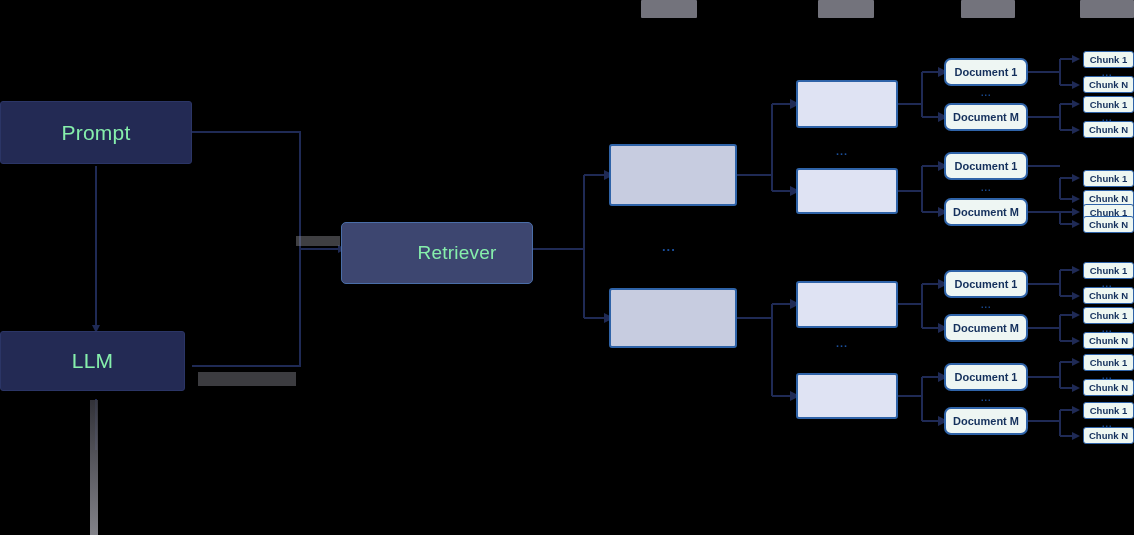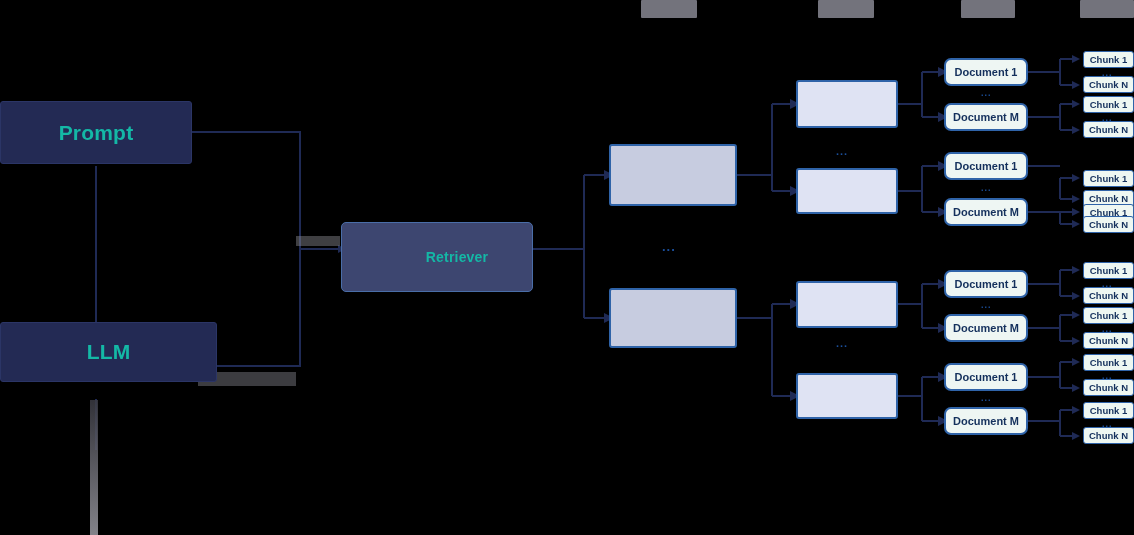--- a/index.html
+++ b/index.html
@@ -10,24 +10,24 @@
     font-family: "Liberation Sans", sans-serif;
   }
   #stage { position: relative; width: 1134px; height: 535px; }
 
   
   .node { position: absolute; display: flex; align-items: center; justify-content: center; text-align: right; }
 
   
   .navy-box {
     background: #232a54;
-    color: #14b8a6;
+    color: #86efac;
     border: 1px solid #2b3566;
     border-radius: 3px;
-    font-weight: bold;
+    font-weight: normal;
     letter-spacing: .2px;
   }
   .navy-box.accent {
     background: #3d4670;
     border: 1px solid #4a6ea8;
     border-radius: 5px;
   }
 
   
   .tier1-box {
@@ -226,25 +226,25 @@
 
   <div class="ghost label" style="left:641px; top:0px; width:56px; height:18px;"></div>
   <div class="ghost label" style="left:818px; top:0px; width:56px; height:18px;"></div>
   <div class="ghost label" style="left:961px; top:0px; width:54px; height:18px;"></div>
   <div class="ghost label" style="left:1080px; top:0px; width:54px; height:18px;"></div>
 
   <div class="node navy-box" style="left:0px; top:101px; width:192px; height:63px; font-size:21px;">
     <span>Prompt</span>
   </div>
 
-  <div class="node navy-box" style="left:0px; top:322px; width:217px; height:60px; font-size:21px;">
+  <div class="node navy-box" style="left:0px; top:331px; width:185px; height:60px; font-size:21px;">
     <span>LLM</span>
   </div>
 
-  <div class="node navy-box accent" style="left:341px; top:222px; width:192px; height:70px; font-size:14px;padding-left:40px;">
+  <div class="node navy-box accent" style="left:341px; top:222px; width:192px; height:62px; font-size:19px;padding-left:40px;">
     <span>Retriever</span>
   </div>
 
   <div class="node tier1-box" style="left:609px; top:144px; width:128px; height:62px;"></div>
   <div class="node tier1-box" style="left:609px; top:288px; width:128px; height:60px;"></div>
   <div class="ellipsis big" style="left:662px; top:240px;">...</div>
 
   <div class="node tier2-box" style="left:796px; top:80px; width:102px; height:48px;"></div>
   <div class="node tier2-box" style="left:796px; top:168px; width:102px; height:46px;"></div>
   <div class="ellipsis mid" style="left:836px; top:146px;">...</div>

